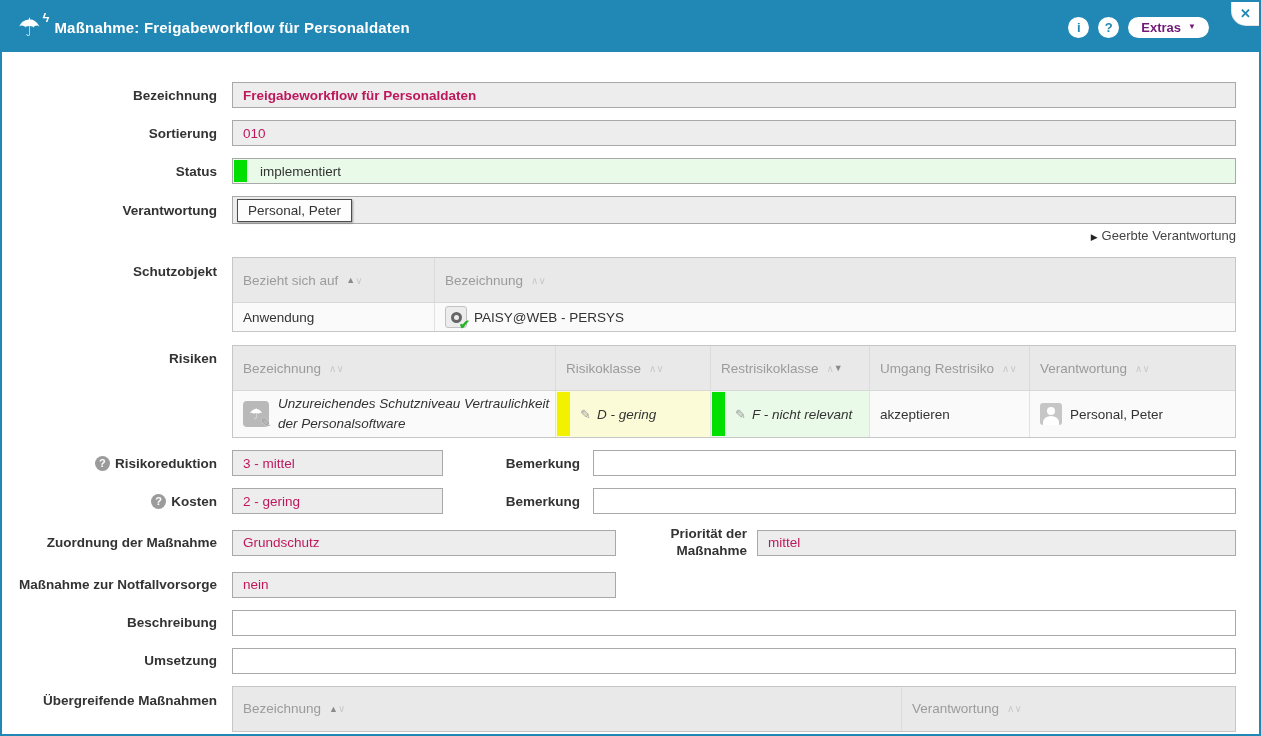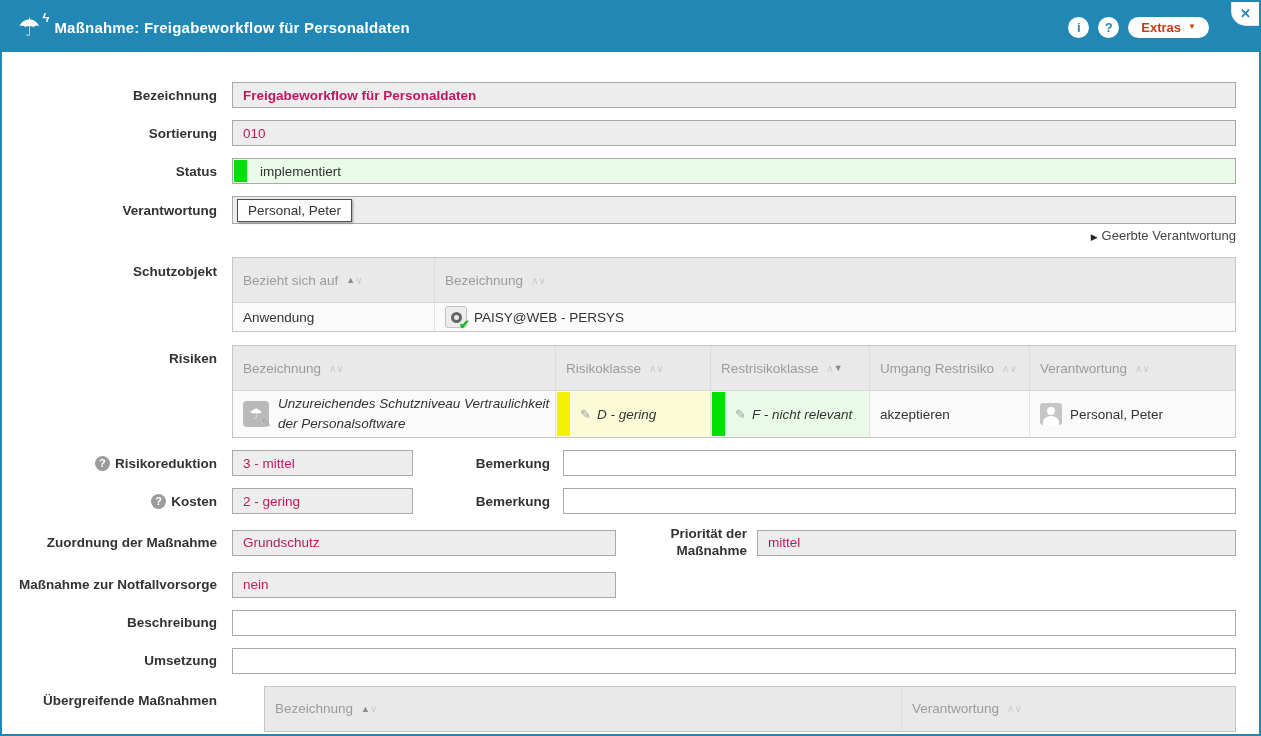--- a/index.html
+++ b/index.html
@@ -7,21 +7,21 @@
   .window { position:relative; width:1261px; height:736px; border:2px solid #2187b5; background:#fff; overflow:hidden; }
 
   
   .titlebar { height:50px; background:#2187b5; display:flex; align-items:center; padding:0 16px; color:#fff; }
   .app-icon { position:relative; font-size:25px; line-height:1; margin-right:14px; color:#fff; }
   .app-icon .bolt { position:absolute; top:-4px; right:-9px; font-size:13px; font-weight:bold; }
   .win-title { font-size:15px; font-weight:bold; letter-spacing:.2px; }
   .titlebar-right { margin-left:auto; display:flex; align-items:center; gap:9px; padding-right:34px; }
   .circle-btn { width:21px; height:21px; border-radius:50%; background:#fff; color:#2187b5; font-weight:bold;
                 font-size:13px; display:flex; align-items:center; justify-content:center; cursor:pointer; }
-  .extras-btn { background:#fff; color:#c2410c; font-weight:bold; font-size:13px; border-radius:12px;
+  .extras-btn { background:#fff; color:#701a75; font-weight:bold; font-size:13px; border-radius:12px;
                 padding:3px 13px; display:flex; align-items:center; gap:7px; cursor:pointer; }
   .extras-btn .caret { font-size:8px; line-height:1; }
   .close-btn { position:absolute; top:0; right:0; width:27px; height:23px; background:#fff;
                border-bottom-left-radius:14px; display:flex; align-items:center; justify-content:center;
                color:#2187b5; font-weight:bold; font-size:13px; cursor:pointer; box-shadow:0 0 0 1px #e4e4e4; }
 
   
   .content { padding-top:30px; }
   .frow { display:flex; align-items:center; margin:0 23px 12px 0; }
   .frow.top { align-items:flex-start; }
@@ -29,21 +29,21 @@
             color:#333; display:flex; justify-content:flex-end; align-items:center; gap:5px; }
   .frow.top .flabel { margin-top:6px; }
   .qicon { width:15px; height:15px; border-radius:50%; background:#9b9b9b; color:#fff; font-size:11px; font-weight:bold;
            display:inline-flex; align-items:center; justify-content:center; flex-shrink:0; }
   .flex1 { flex:1; }
   input.fld { height:26px; border:1px solid #a9a9a9; font-size:13.5px; color:#be185d; padding:0 10px;
               font-family:inherit; outline:none; }
   .ro { background:#ededed; }
   .editable { background:#fff; }
   .bold { font-weight:bold; }
-  .w177 { width:181px; flex:none; }
+  .w177 { width:211px; flex:none; }
   .w384 { width:384px; flex:none; }
   .midlabel { width:150px; flex-shrink:0; text-align:right; padding-right:13px; font-size:13.5px; font-weight:bold; color:#333; }
   .midlabel2 { width:141px; flex-shrink:0; text-align:right; padding-right:10px; font-size:13.5px; font-weight:bold;
                color:#333; line-height:1.25; }
 
   
   .statusfld { height:26px; border:1px solid #a9a9a9; background:#eafae8; display:flex; align-items:stretch; cursor:pointer; }
   .statusblock { width:13px; margin:1px; flex-shrink:0; }
   .statustext { display:flex; align-items:center; padding-left:12px; font-size:13.5px; color:#333; }
   .chipfld { height:28px; border:1px solid #a9a9a9; background:#ededed; display:flex; align-items:center; padding-left:4px; }
@@ -301,21 +301,21 @@
       <input class="fld editable flex1" value="" style="">
     </div>
 
     
     <div class="frow">
       <div class="flabel">Umsetzung</div>
       <input class="fld editable flex1" value="" style="">
     </div>
 
     
-    <div class="frow top" style="margin-bottom:24px;gap:32px;">
+    <div class="frow top" style="margin-bottom:24px;">
       <div class="flabel" style="margin-top:7px;">Übergreifende Maßnahmen</div>
       <div class="tbl">
         <div class="thead">
           <div class="th c-u1">
             <span>Bezeichnung</span>
             <span class="sort">
                 <span class="s-ac">▲</span>
                 <span class="s-in">∨</span>
               </span>
           </div>

